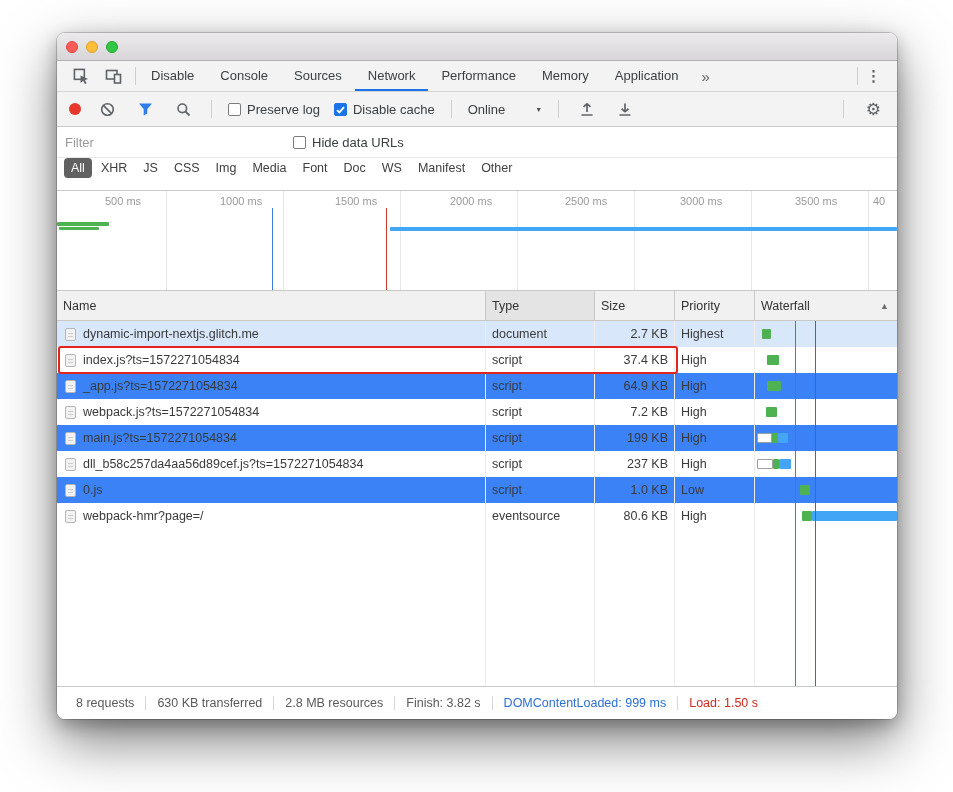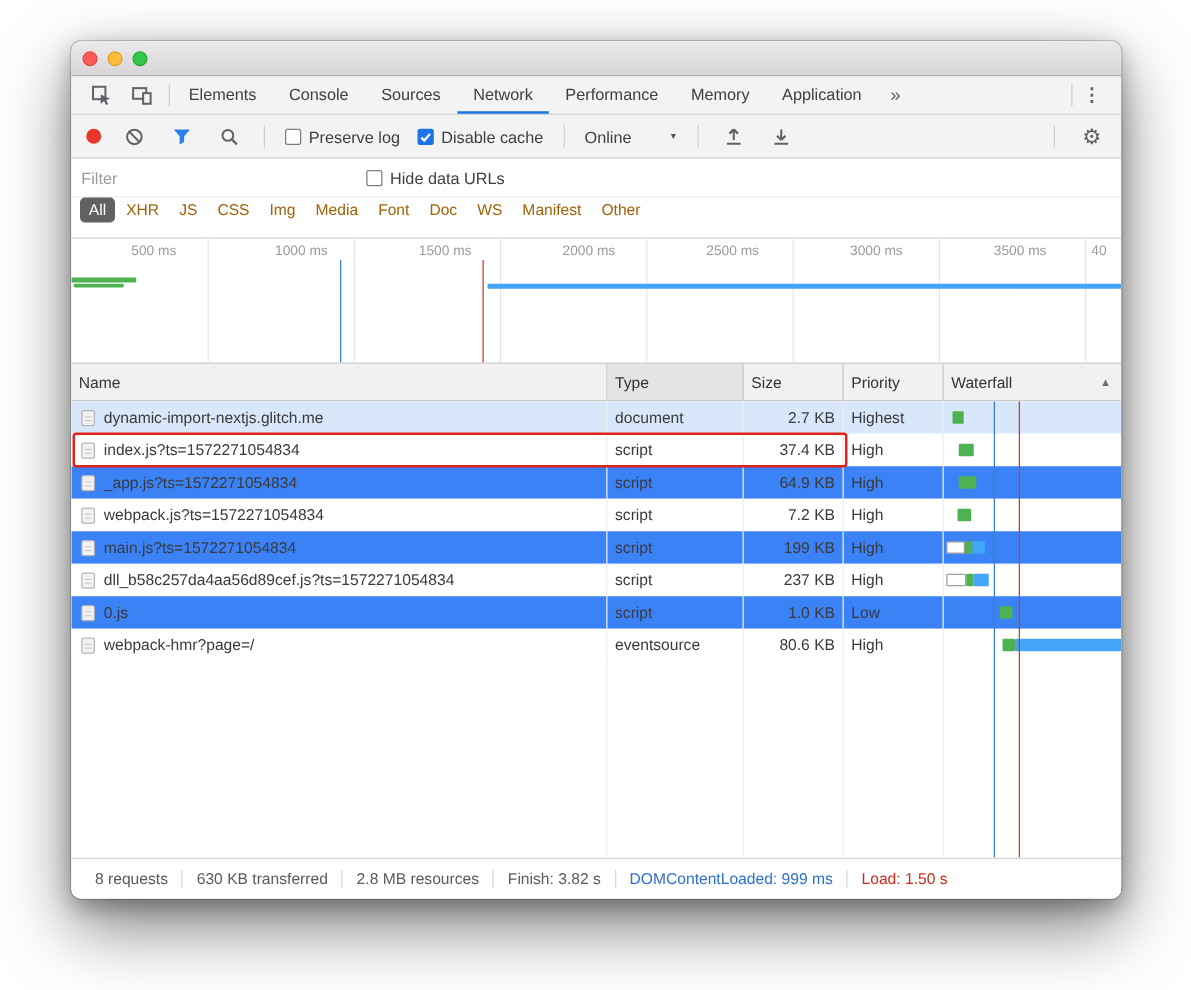--- a/index.html
+++ b/index.html
@@ -55,21 +55,21 @@
   
   .filterbar { height:31px; flex-shrink:0; background:#fff; border-bottom:1px solid #e7e7e7;
                display:flex; align-items:center; padding:0 8px;gap:16px; }
   .filter-input { width:212px; border:none; outline:none; background:transparent;
                   font-size:13px; color:#333; font-family:"Liberation Sans", sans-serif; }
   .filter-input::placeholder { color:#9a9a9a; }
 
   
   .typefilters { height:33px; flex-shrink:0; background:#fff; border-bottom:1px solid #c9c9c9;
                  display:flex; align-items:flex-start; padding:0 7px; gap:2px; }
-  .pill { font-size:12.5px; color:#a16207; padding:3px 7px; border-radius:4px; white-space:nowrap; }
+  .pill { font-size:12.5px; color:#404040; padding:3px 7px; border-radius:4px; white-space:nowrap; }
   .pill.selected { background:#616161; color:#fff; }
 
   
   .overview { height:100px; flex-shrink:0; position:relative; background:#fff;
               border-bottom:1px solid #c9c9c9; overflow:hidden;text-align:center; }
   .ov-grid { position:absolute; top:0; bottom:0; width:1px; background:#e7e7e7; }
   .ov-tick { position:absolute; top:4px; font-size:11px; color:#9a9a9a; white-space:nowrap; }
   .ov-bar  { position:absolute; border-radius:1px; }
   .ov-event{ position:absolute; top:17px; bottom:0; width:1px; }
 
@@ -138,21 +138,21 @@
         </svg>
     </span>
     <span class="tb-icon">
       <svg width="17" height="17" viewBox="0 0 17 17">
           <rect x="1.5" y="2.5" width="10.5" height="8.5" fill="none" stroke="#5f6368" stroke-width="1.6"></rect>
           <rect x="9.5" y="6.5" width="6" height="8.5" fill="#f3f3f3" stroke="#5f6368" stroke-width="1.6"></rect>
         </svg>
     </span>
     <span class="vdiv"></span>
     <div class="tab-strip">
-        <div class="tab">Elements</div>
+        <div class="tab">Disable</div>
         <div class="tab">Console</div>
         <div class="tab">Sources</div>
         <div class="tab active">Network</div>
         <div class="tab">Performance</div>
         <div class="tab">Memory</div>
         <div class="tab">Application</div>
       </div>
     <span class="more-tabs">»</span>
     <span class="spacer"></span>
     <span class="vdiv"></span>

